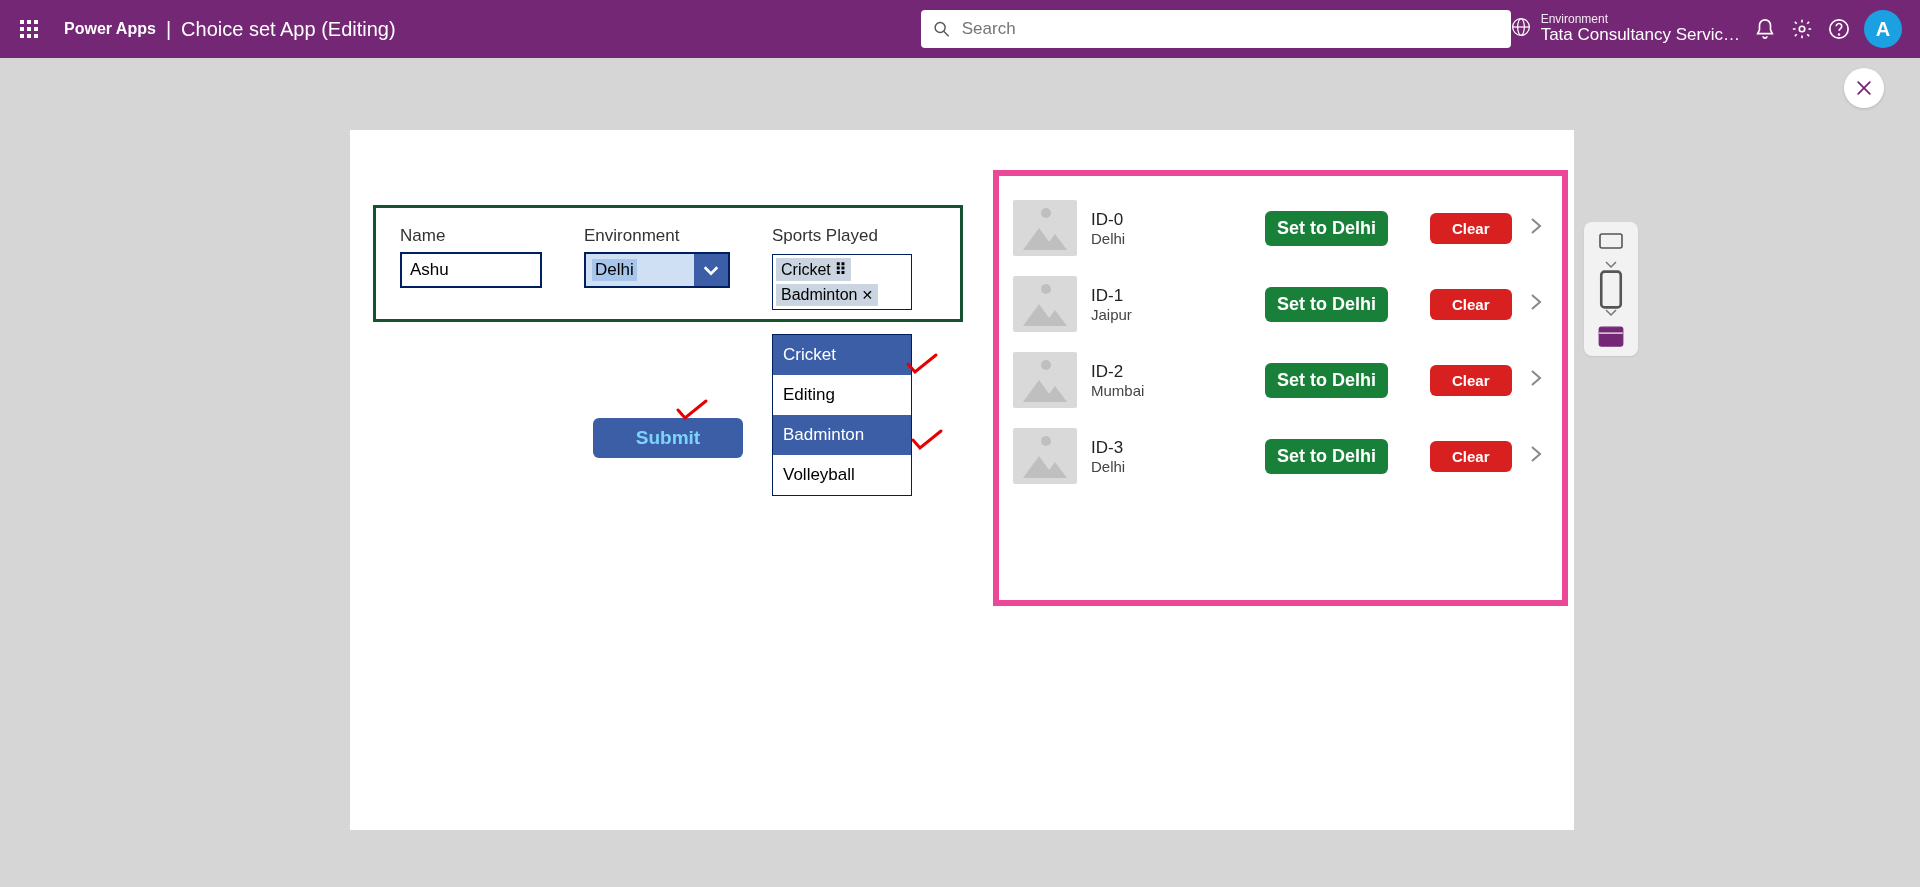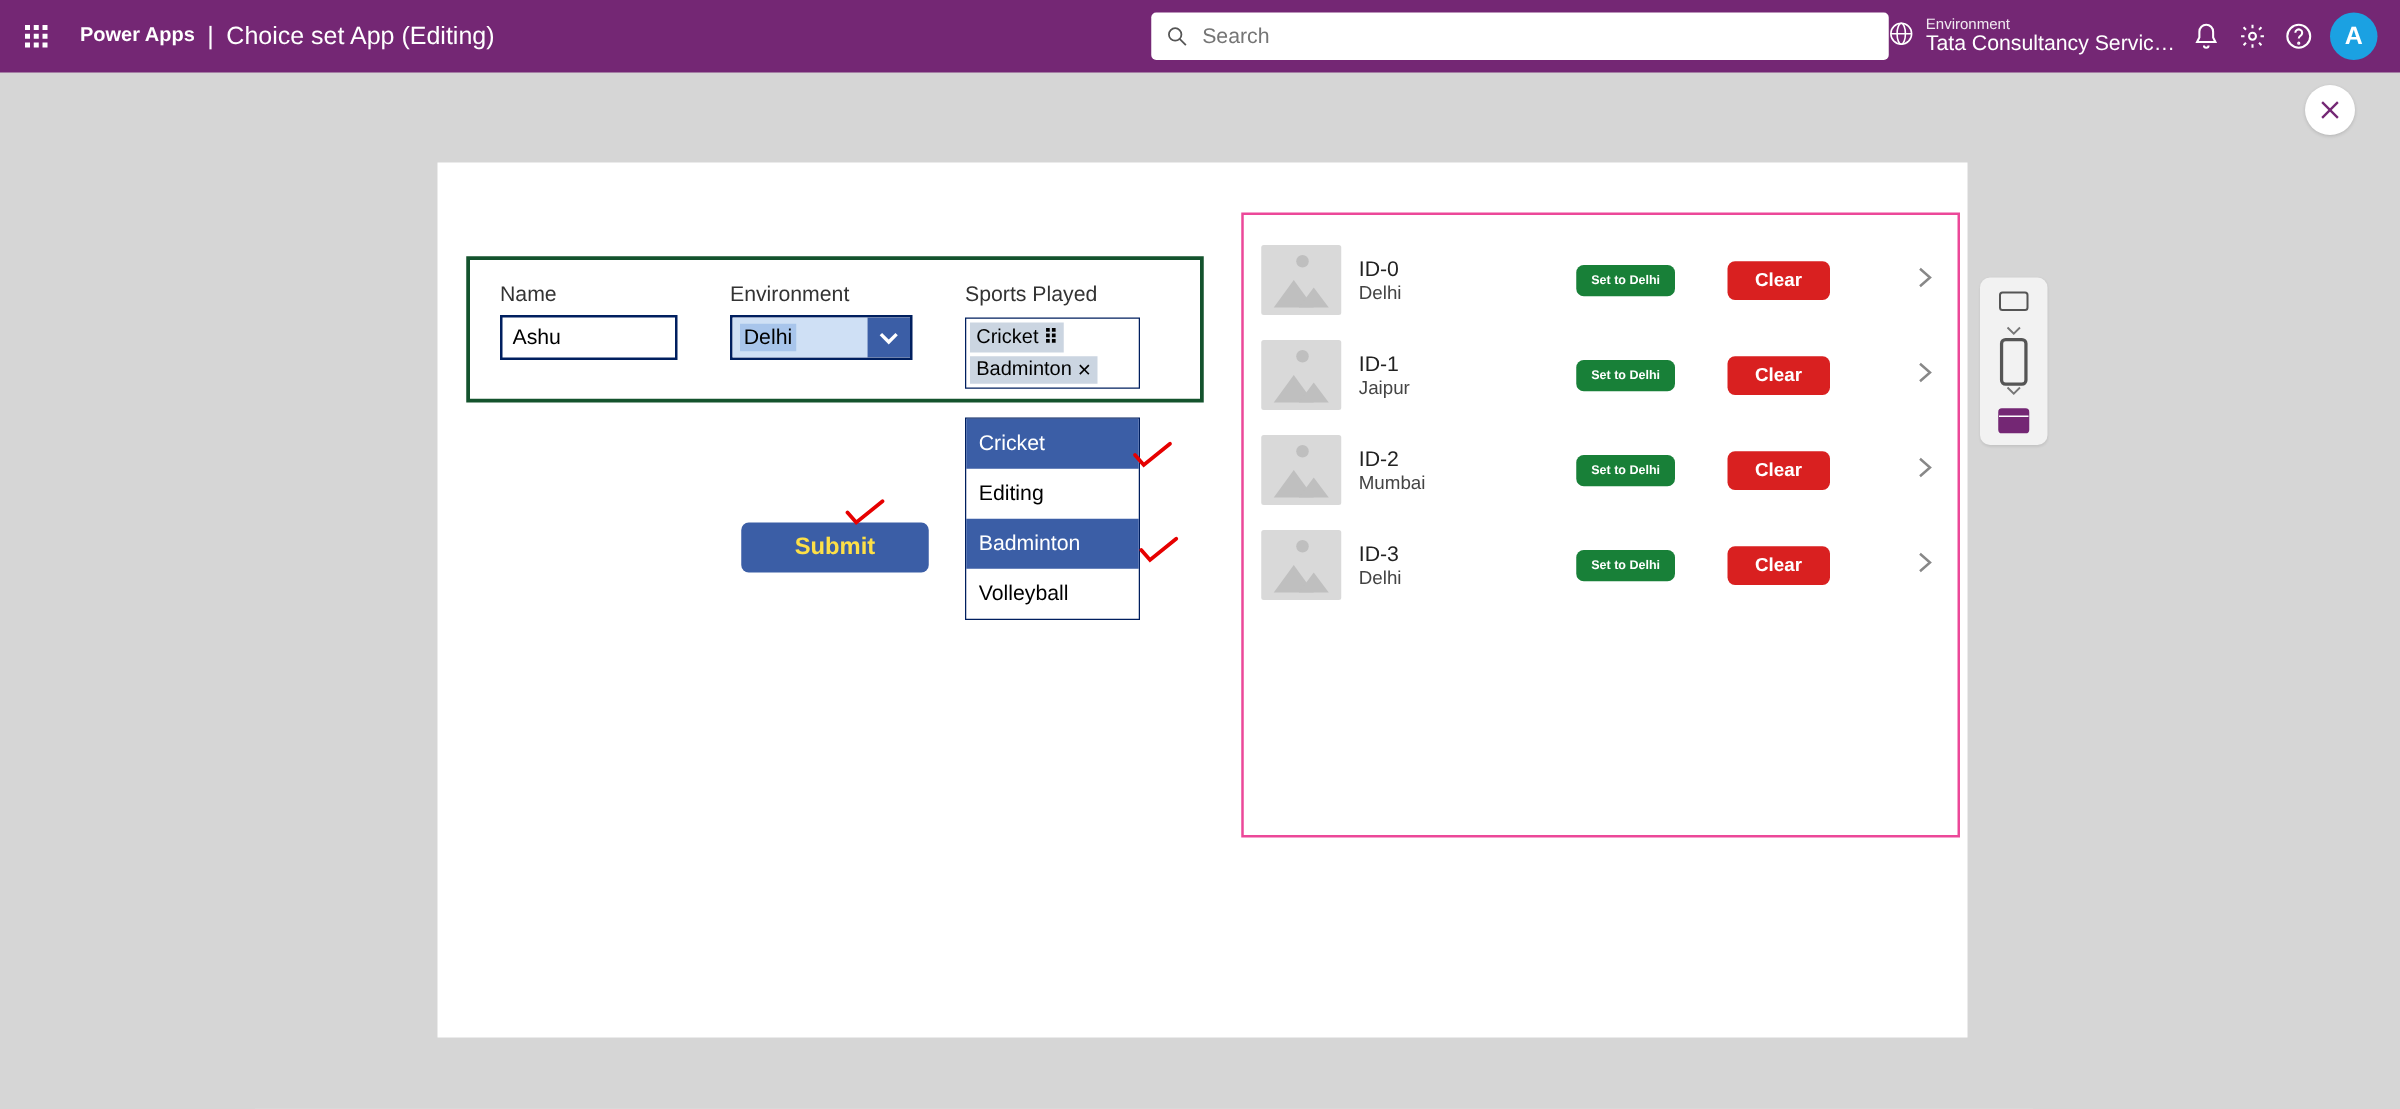--- a/index.html
+++ b/index.html
@@ -94,50 +94,50 @@
   .tag .dots { letter-spacing:-1px; font-weight:700; }
   .sports-dd {
     position:absolute; left:0; top:108px; width:140px; border:1px solid #001f5f; background:#fff;
   }
   .dd-item { padding:10px 10px; font-size:17px; cursor:pointer; }
   .dd-item.sel { background:#3b5ea6; color:#fff; }
 
   
   .submit {
     position:absolute; top:288px; left:243px; width:150px; height:40px;
-    background:#3b5ea6; color:#fde047; border:none; border-radius:6px;
+    background:#3b5ea6; color:#7dd3fc; border:none; border-radius:6px;
     font-size:19px; font-weight:600; cursor:pointer;
   }
 
   
   .checkmark { position:absolute; width:34px; height:24px; }
   .checkmark svg { width:100%; height:100%; stroke:#e60000; fill:none; stroke-width:3; stroke-linecap:round; }
 
   
   .list-box {
-    position:absolute; top:40px; left:643px; width:575px; height:500px;
-    border:2px solid #ec4899; padding:14px 10px;
+    position:absolute; top:40px; left:643px; width:575px; height:436px;
+    border:6px solid #ec4899; padding:14px 10px;
   }
   .card { display:flex; align-items:center; gap:14px; padding:10px 4px; }
   .thumb { width:64px; height:56px; background:#d9d9d9; position:relative; border-radius:2px; }
   .thumb::before {
     content:""; position:absolute; left:10px; bottom:6px; width:0; height:0;
     border-left:16px solid transparent; border-right:16px solid transparent;
     border-bottom:22px solid #bfbfbf;
   }
   .thumb::after {
     content:""; position:absolute; left:30px; bottom:6px; width:0; height:0;
     border-left:12px solid transparent; border-right:12px solid transparent;
     border-bottom:16px solid #bfbfbf;
   }
   .thumb .sun { position:absolute; top:8px; left:28px; width:10px; height:10px; border-radius:50%; background:#bfbfbf; }
   .meta { flex:0 0 160px; }
   .meta .id { font-size:17px; color:#222; }
   .meta .city { font-size:15px; color:#444; }
-  .btn-g { background:#188038; color:#fff; border:none; border-radius:6px; padding:7px 12px; font-size:10px; font-weight:600; cursor:pointer; }
+  .btn-g { background:#188038; color:#fff; border:none; border-radius:6px; padding:7px 12px; font-size:18px; font-weight:600; cursor:pointer; }
   .btn-r { background:#d92020; color:#fff; border:none; border-radius:6px; padding:7px 22px; font-size:15px; font-weight:600; cursor:pointer; margin-left:28px; }
   .chev { margin-left:auto; margin-right:6px; cursor:pointer; }
   .chev svg { width:12px; height:18px; stroke:#888; fill:none; stroke-width:2; }
 </style>
 </head>
 <body>
 
 <div class="header">
   <div class="waffle">
     <svg viewBox="0 0 20 20">

